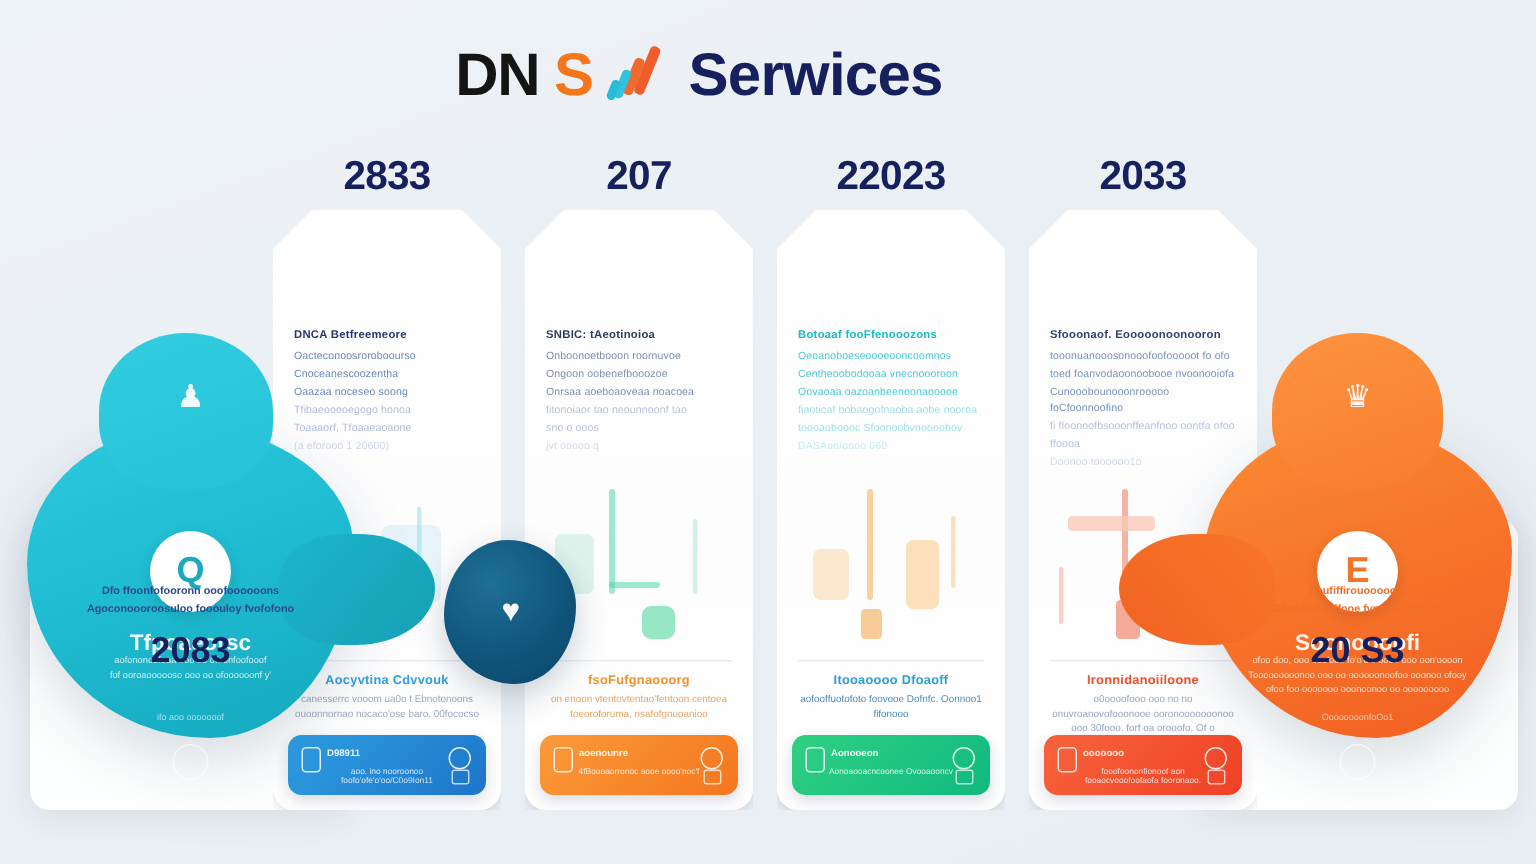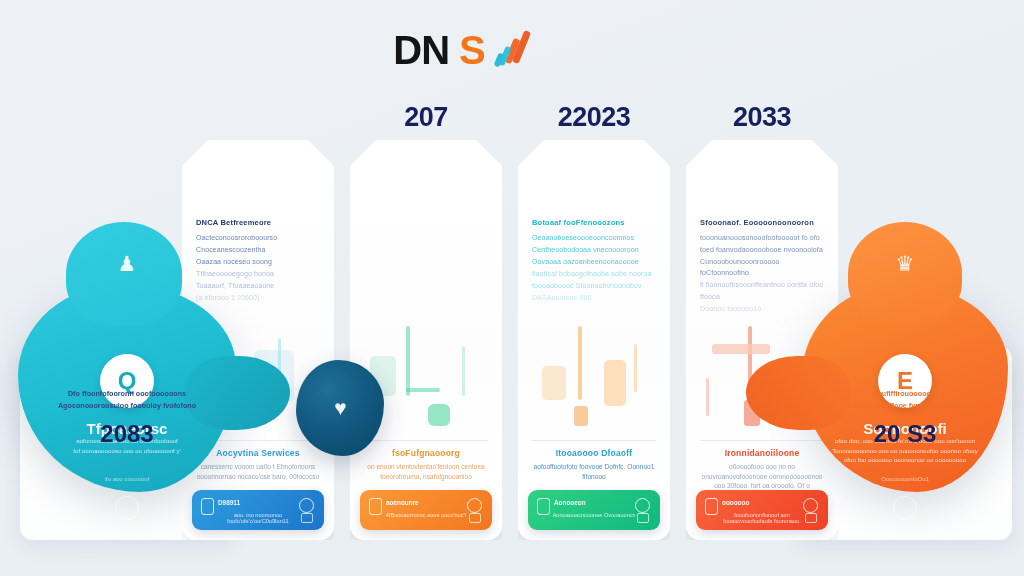--- a/index.html
+++ b/index.html
@@ -167,61 +167,72 @@
 
 <div id="header">
   <span class="brand-a">DN</span>
   <span class="brand-b">S</span>
   <span id="logo-mark">
     <i class="lm1"></i>
       <i class="lm2"></i>
       <i class="lm3"></i>
       <i class="lm4"></i>
   </span>
+  <span class="brand-c">Serwices</span>
 </div>
 
 <div id="deck">
 
   <div class="sheet" id="sheet-left"></div>
   <div class="sheet" id="sheet-right"></div>
 
+  <div class="card-year y1">2833</div>
   <div class="card-glyphs g1">I D D⊐</div>
   <div class="card c1 ink-navy">
     <div class="body-block">
       <div class="body-head">DNCA Betfreemeore</div>
       <div class="body-line">Oacteconoosroroboourso</div>
       <div class="body-line">Cnoceanescoozentha</div>
       <div class="body-line">Oaazaa noceseo soong</div>
       <div class="body-line dim">Tfibaeooooegogo honoa</div>
       <div class="body-line dim">Toaaaorf, Tfoaaeaoaone</div>
       <div class="body-line dimmer">(a eforooo  1 20600)</div>
     </div>
     <div class="illus">
       <span style="left:30px;top:4px;width:3px;height:64px;background:#6fd3e6;"></span>
       <span style="left:18px;top:56px;width:28px;height:36px;border-radius:5px 0 0 5px;background:#49c0dd;"></span>
       <span style="left:44px;top:62px;width:18px;height:26px;border-radius:0 5px 5px 0;background:#a9e4f0;"></span>
       <span style="left:72px;top:24px;width:40px;height:52px;border-radius:6px;background:#d7eef6;opacity:.6;"></span>
       <span style="left:96px;top:12px;width:3px;height:46px;background:#8ddcec;"></span>
     </div>
     <div class="divider"></div>
-    <div class="foot-title" style="color:#2f9fe3;">Aocyvtina Serwices</div>
+    <div class="foot-title" style="color:#2f9fe3;">Aocyvtina Cdvvouk</div>
     <div class="foot-sub">canesserrc vooom ua0o t Ebnotonoons
 ouoonnornao nocaco'ose baro. 00fococso</div>
     <div class="cta" id="cta1" style="background: linear-gradient(135deg, rgb(47, 159, 227) 0%, rgb(29, 116, 201) 100%);">
       <div class="ic-l"></div>
       <div class="cta-label">D98911</div>
       <div class="cta-sub">aoo. ino nooroonoo foofo'ofe'o'oo/C0o9Ion11</div>
       <div class="ic-r"></div>
       <div class="ic-r2"></div>
     </div>
   </div>
 
   <div class="card-year y2">207</div>
   <div class="card-glyphs g2">D E ⊐</div>
   <div class="card c2 ink-grey">
+    <div class="body-block">
+      <div class="body-head">SNBIC: tAeotinoioa</div>
+      <div class="body-line">Onboonoetbooon roornuvoe</div>
+      <div class="body-line">Ongoon oobenefbooozoe</div>
+      <div class="body-line">Onrsaa aoeboaoveaa noacoea</div>
+      <div class="body-line dim">fitonoiaor tao neounnoonf  tao</div>
+      <div class="body-line dim">sno o ooos</div>
+      <div class="body-line dimmer">jvt ooooo q</div>
+    </div>
     <div class="illus">
       <span style="left:56px;top:0px;width:4px;height:70px;background:#3ed39f;"></span>
       <span style="left:56px;top:62px;width:34px;height:4px;background:#3ed39f;"></span>
       <span style="left:20px;top:30px;width:26px;height:40px;border-radius:5px;background:#cfeee2;opacity:.7;"></span>
       <span style="left:78px;top:78px;width:22px;height:22px;border-radius:6px;background:#2fd08a;"></span>
       <span style="left:112px;top:20px;width:3px;height:50px;background:#9fe6cd;"></span>
     </div>
     <div class="divider"></div>
     <div class="foot-title" style="color:#f0922f;">fsoFufgnaooorg</div>
     <div class="foot-sub" style="color:#e8a562;">on enoon vtentovtentao'fentoon

